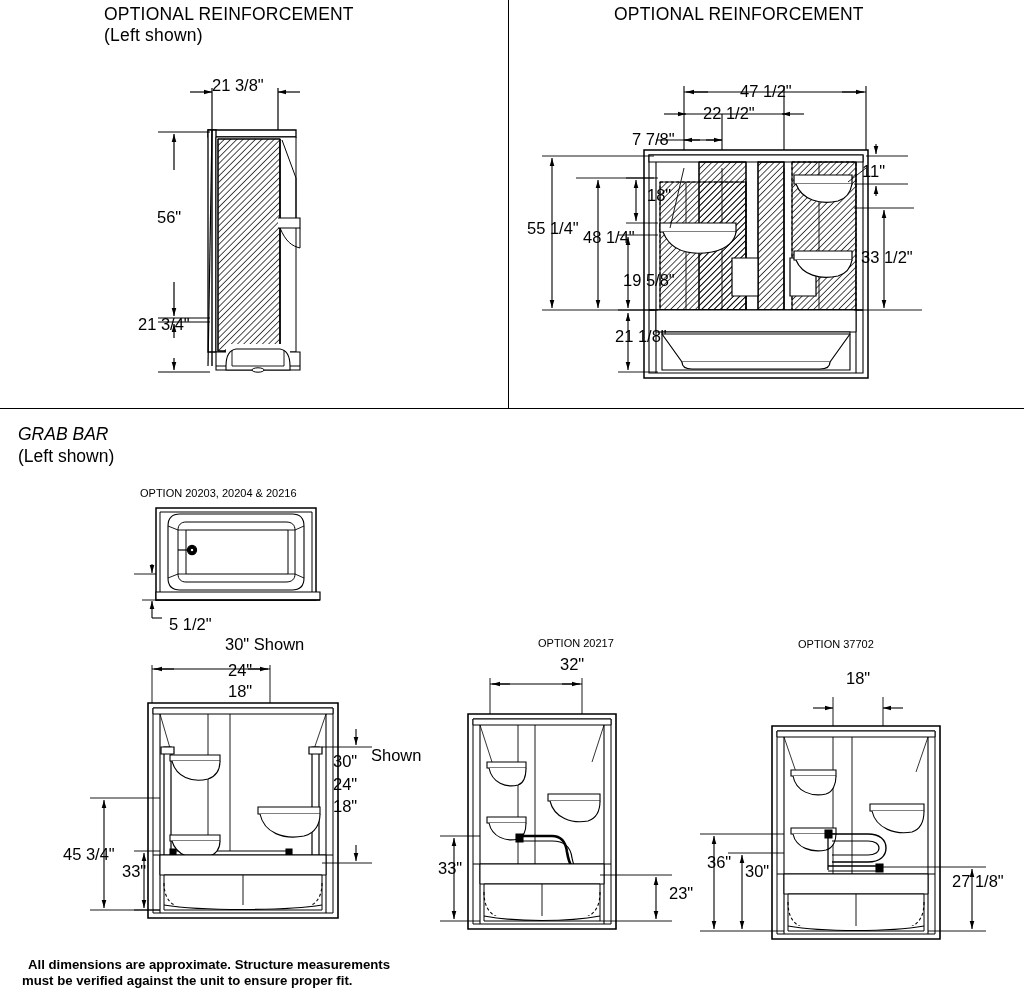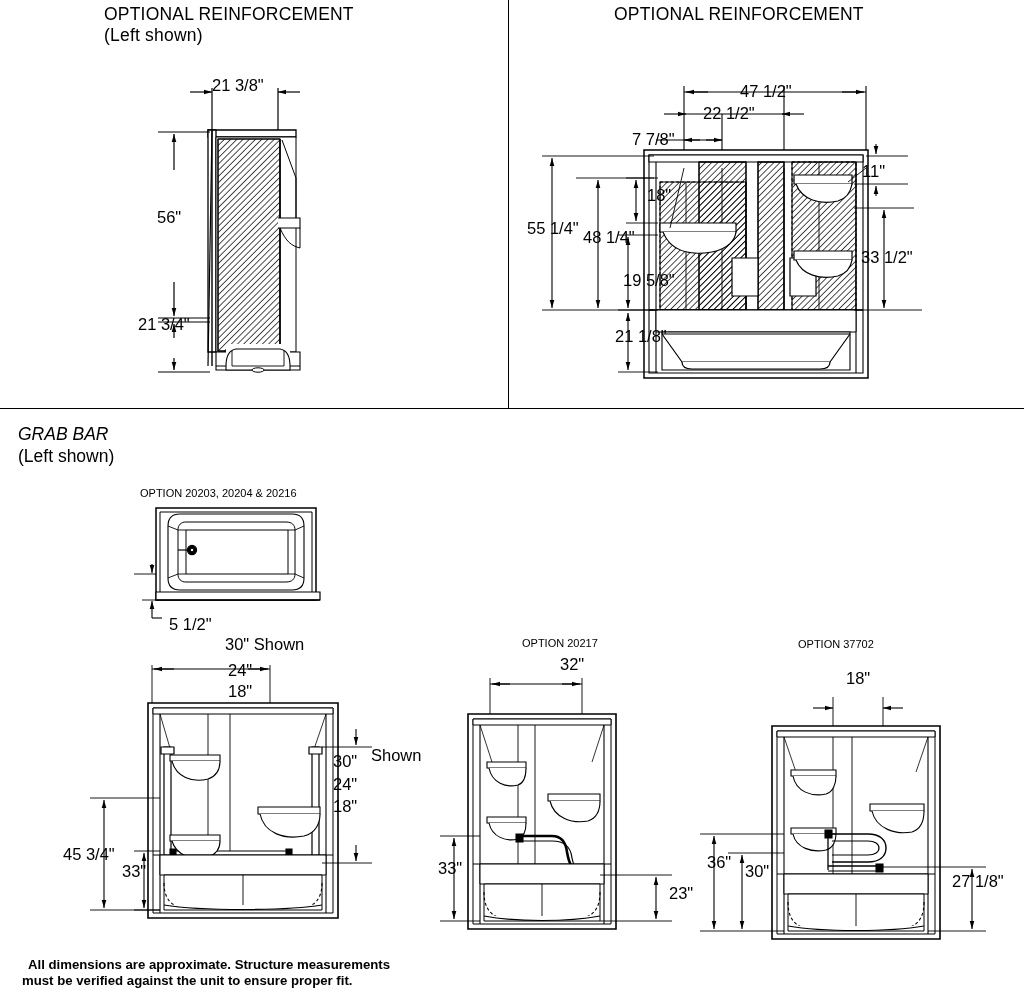--- a/index.html
+++ b/index.html
@@ -385,21 +385,21 @@
     </g>
   </svg>
 
   <div class="dim" style="left:333px; top:752px;">30"</div>
   <div class="dim" style="left:371px; top:746px;">Shown</div>
   <div class="dim" style="left:333px; top:775px;">24"</div>
   <div class="dim" style="left:333px; top:797px;">18"</div>
   <div class="dim" style="left:63px; top:845px;">45 3/4"</div>
   <div class="dim" style="left:122px; top:862px;">33"</div>
 
-  <div class="opt" style="left:522px; top:635px;">OPTION 20217</div>
+  <div class="opt" style="left:538px; top:635px;">OPTION 20217</div>
 
   <svg class="abs" style="left:440px; top:652px;" width="270" height="290" viewBox="0 0 270 290">
     <g stroke="#000" fill="none" stroke-width="1.1">
 
       <line x1="50" y1="26" x2="50" y2="160" stroke-width=".9"></line>
       <line x1="142" y1="26" x2="142" y2="200" stroke-width=".9"></line>
       <line x1="50" y1="32" x2="142" y2="32"></line>
       <line x1="70" y1="32" x2="52" y2="32" marker-end="url(#arrS)"></line>
       <line x1="122" y1="32" x2="140" y2="32" marker-end="url(#arrS)"></line>
 

